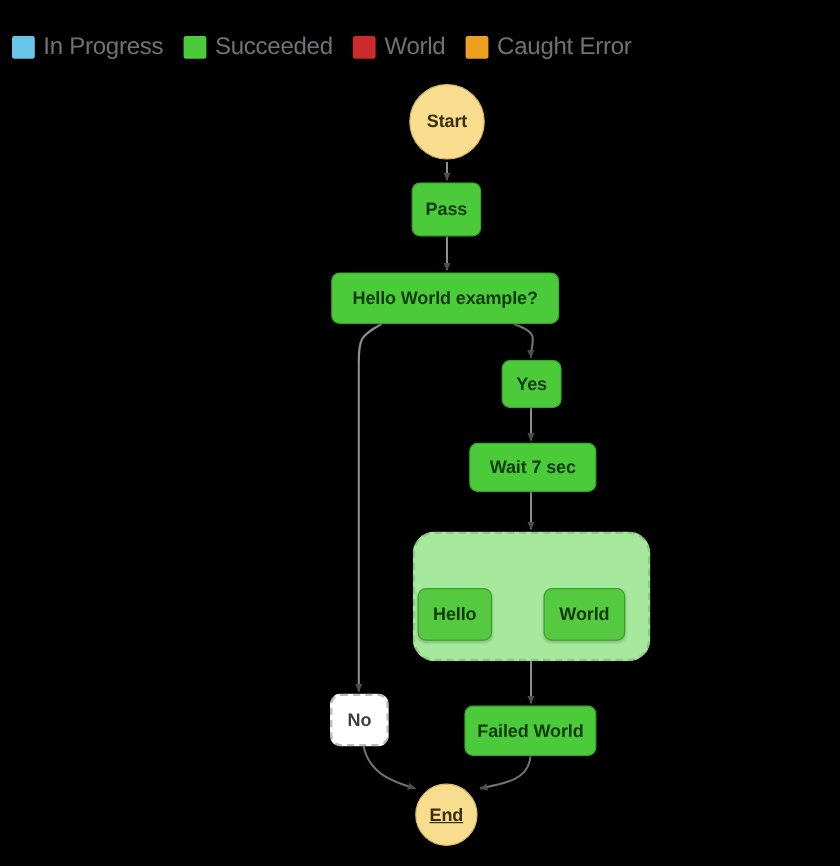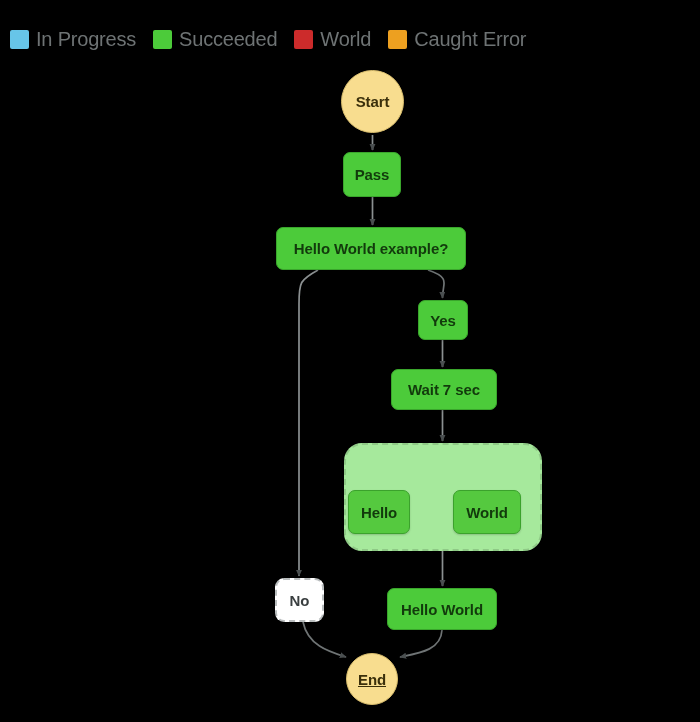--- a/index.html
+++ b/index.html
@@ -212,21 +212,21 @@
 
     <div class="node node-inner-succeeded" style="left:348px; top:434px; width:62px; height:44px; z-index:4;">
       <span>Hello</span>
     </div>
 
     <div class="node node-inner-succeeded" style="left:453px; top:434px; width:68px; height:44px; z-index:4;">
       <span>World</span>
     </div>
 
     <div class="node node-succeeded" style="left:387px; top:532px; width:110px; height:42px;">
-      <span>Hello World</span>
+      <span>Failed World</span>
     </div>
 
     <div class="node node-notvisited" style="left:275px; top:522px; width:49px; height:44px;">
       <span>No</span>
     </div>
 
     <div class="node node-terminal" style="left:346px; top:597px; width:52px; height:52px;text-decoration:underline;">
       <span>End</span>
     </div>
 

